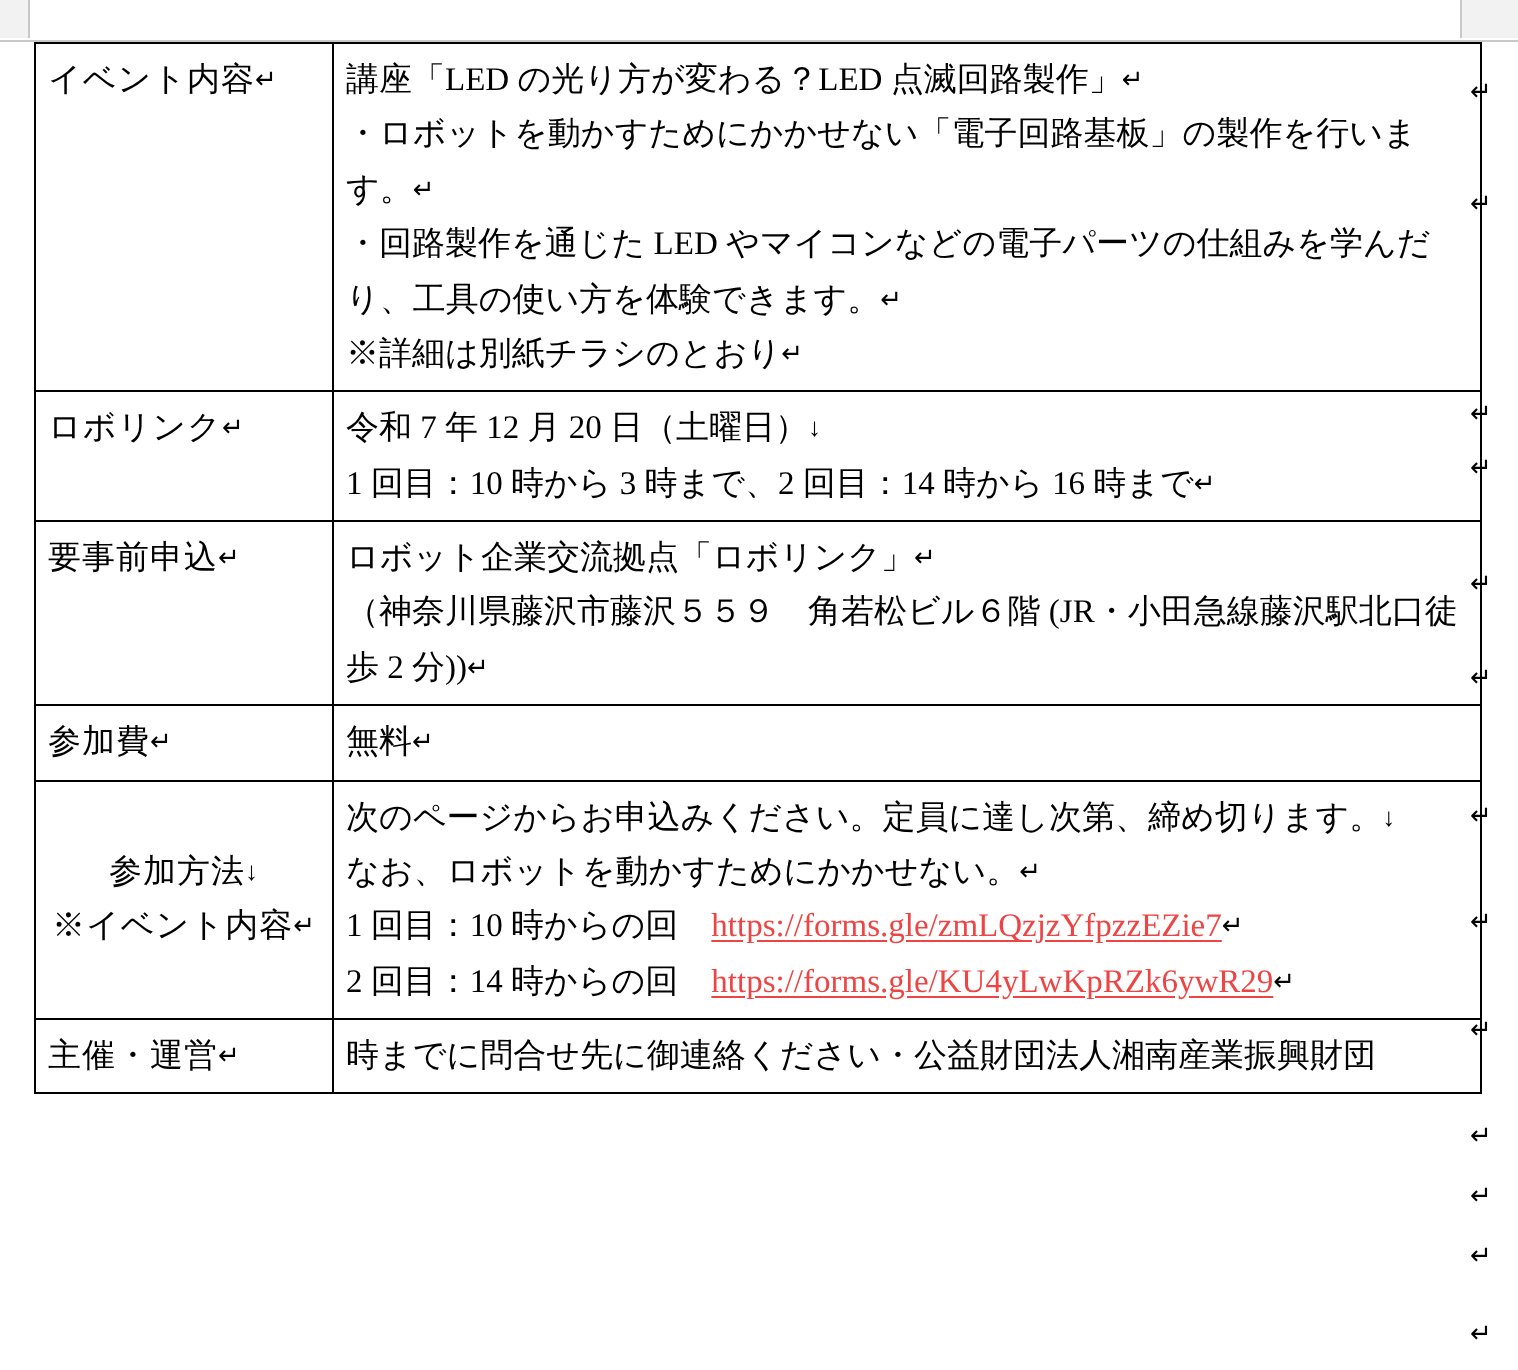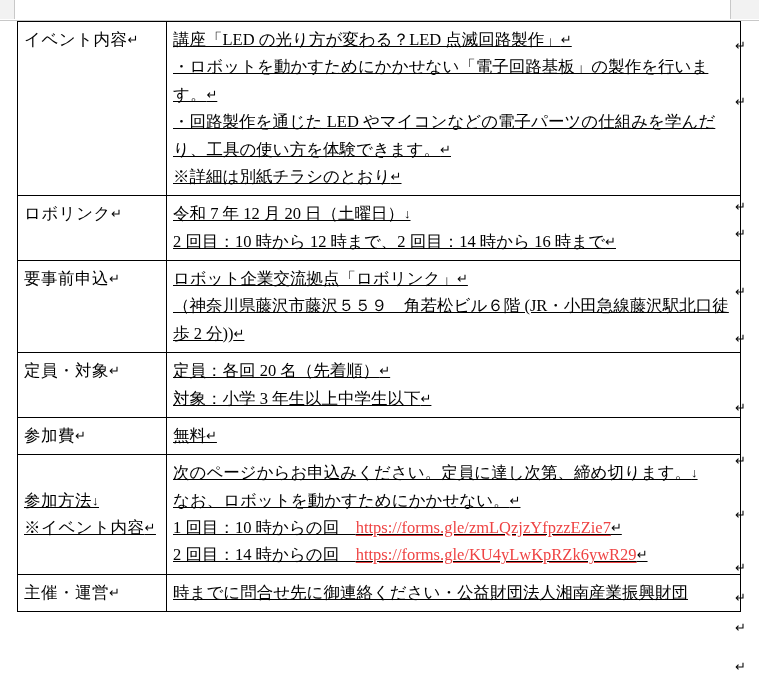--- a/index.html
+++ b/index.html
@@ -67,28 +67,28 @@
   }
   td.label {
     width: 136px;
     vertical-align: middle;
     padding-left: 14px;
     letter-spacing: 0.5px;
     white-space: nowrap;
   }
   td.label.top-align {
     vertical-align: middle;
+    text-align: center;
   }
   td.value {
     width: 561px;
   }
   .line {
     display: block;
     white-space: nowrap;
-    text-decoration: underline;
   }
   .line.wrap {
     white-space: normal;
   }
   .pilcrow, .arrow-ret {
     font-family: "Liberation Sans", sans-serif;
     color: #000000;
     font-size: 13px;
     vertical-align: 1px;
   }
@@ -138,43 +138,34 @@
           <span class="line wrap"><span>※詳細は別紙チラシのとおり</span><span class="pilcrow">↵</span></span>
         </td>
       </tr>
 
       <tr>
         <td class="label">
           <span>ロボリンク</span><span class="pilcrow">↵</span>
         </td>
         <td class="value">
           <span class="line wrap"><span>令和 7 年 12 月 20 日（土曜日）</span><span class="pilcrow">↓</span></span>
-          <span class="line wrap"><span>2 回目：10 時から 12 時まで、2 回目：14 時から 16 時まで</span><span class="pilcrow">↵</span></span>
+          <span class="line wrap"><span>1 回目：10 時から 3 時まで、2 回目：14 時から 16 時まで</span><span class="pilcrow">↵</span></span>
         </td>
       </tr>
 
       <tr>
         <td class="label">
           <span>要事前申込</span><span class="pilcrow">↵</span>
         </td>
         <td class="value">
           <span class="line wrap"><span>ロボット企業交流拠点「ロボリンク」</span><span class="pilcrow">↵</span></span>
           <span class="line wrap"><span>（神奈川県藤沢市藤沢５５９　角若松ビル６階 (JR・小田急線藤沢駅北口徒歩 2 分))</span><span class="pilcrow">↵</span></span>
         </td>
       </tr>
 
-      <tr>
-        <td class="label">
-          <span>定員・対象</span><span class="pilcrow">↵</span>
-        </td>
-        <td class="value">
-          <span class="line wrap"><span>定員：各回 20 名（先着順）</span><span class="pilcrow">↵</span></span>
-          <span class="line wrap"><span>対象：小学 3 年生以上中学生以下</span><span class="pilcrow">↵</span></span>
-        </td>
-      </tr>
 
       <tr>
         <td class="label">
           <span>参加費</span><span class="pilcrow">↵</span>
         </td>
         <td class="value">
           <span class="line wrap"><span>無料</span><span class="pilcrow">↵</span></span>
         </td>
       </tr>
 

